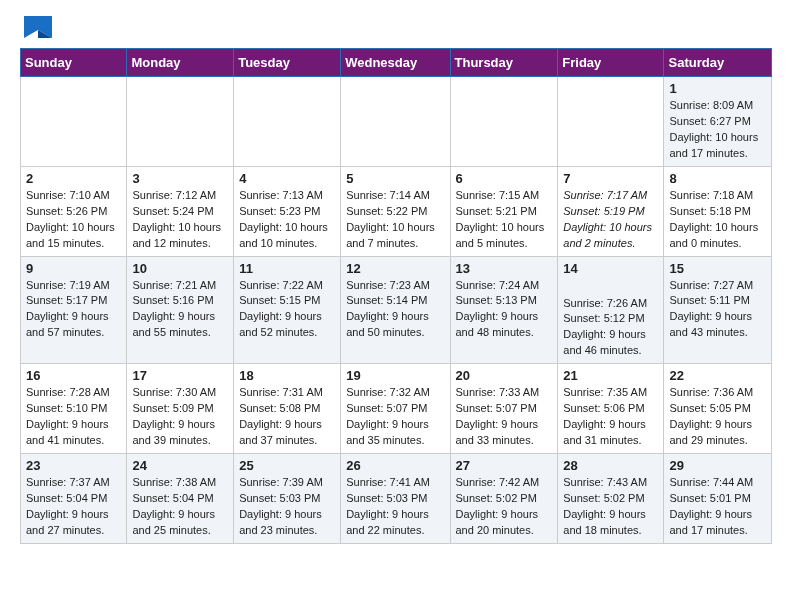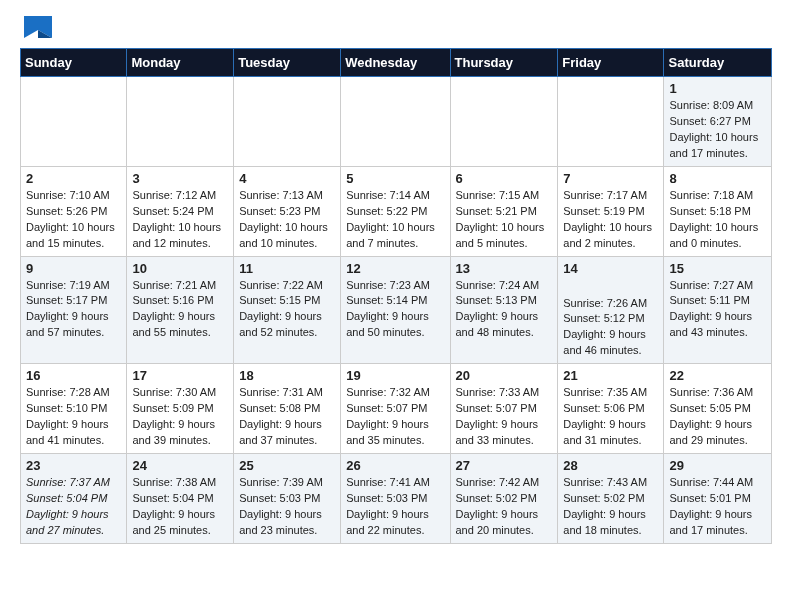--- a/index.html
+++ b/index.html
@@ -50,21 +50,21 @@
     .location {
       font-size: 14px;
       color: #444;
     }
     .calendar {
       width: 100%;
       border-collapse: collapse;
       border: 1px solid #bbb;
     }
     .calendar th {
-      background-color: #0f172a;
+      background-color: #701a75;
       color: #fff;
       font-size: 13px;
       font-weight: bold;
       padding: 6px 4px;
       text-align: left;
       border: 1px solid #2a6db5;
     }
     .calendar td {
       vertical-align: top;
       width: 113px;
@@ -184,21 +184,21 @@
           </td>
           <td>
             <div class="day-number">6</div>
             <div class="day-info" style="white-space: pre-line;">Sunrise: 7:15 AM
 Sunset: 5:21 PM
 Daylight: 10 hours
 and 5 minutes.</div>
           </td>
           <td>
             <div class="day-number">7</div>
-            <div class="day-info" style="white-space: pre-line;">Sunrise: 7:17 AM
+            <div class="day-info" style="white-space: pre-line; font-style: italic;">Sunrise: 7:17 AM
 Sunset: 5:19 PM
 Daylight: 10 hours
 and 2 minutes.</div>
           </td>
           <td>
             <div class="day-number">8</div>
             <div class="day-info" style="white-space: pre-line;">Sunrise: 7:18 AM
 Sunset: 5:18 PM
 Daylight: 10 hours
 and 0 minutes.</div>
@@ -302,21 +302,21 @@
             <div class="day-number">22</div>
             <div class="day-info" style="white-space: pre-line;">Sunrise: 7:36 AM
 Sunset: 5:05 PM
 Daylight: 9 hours
 and 29 minutes.</div>
           </td>
         </tr>
         <tr class="row-5">
           <td>
             <div class="day-number">23</div>
-            <div class="day-info" style="white-space: pre-line; font-style: italic;">Sunrise: 7:37 AM
+            <div class="day-info" style="white-space: pre-line;">Sunrise: 7:37 AM
 Sunset: 5:04 PM
 Daylight: 9 hours
 and 27 minutes.</div>
           </td>
           <td>
             <div class="day-number">24</div>
             <div class="day-info" style="white-space: pre-line;">Sunrise: 7:38 AM
 Sunset: 5:04 PM
 Daylight: 9 hours
 and 25 minutes.</div>

